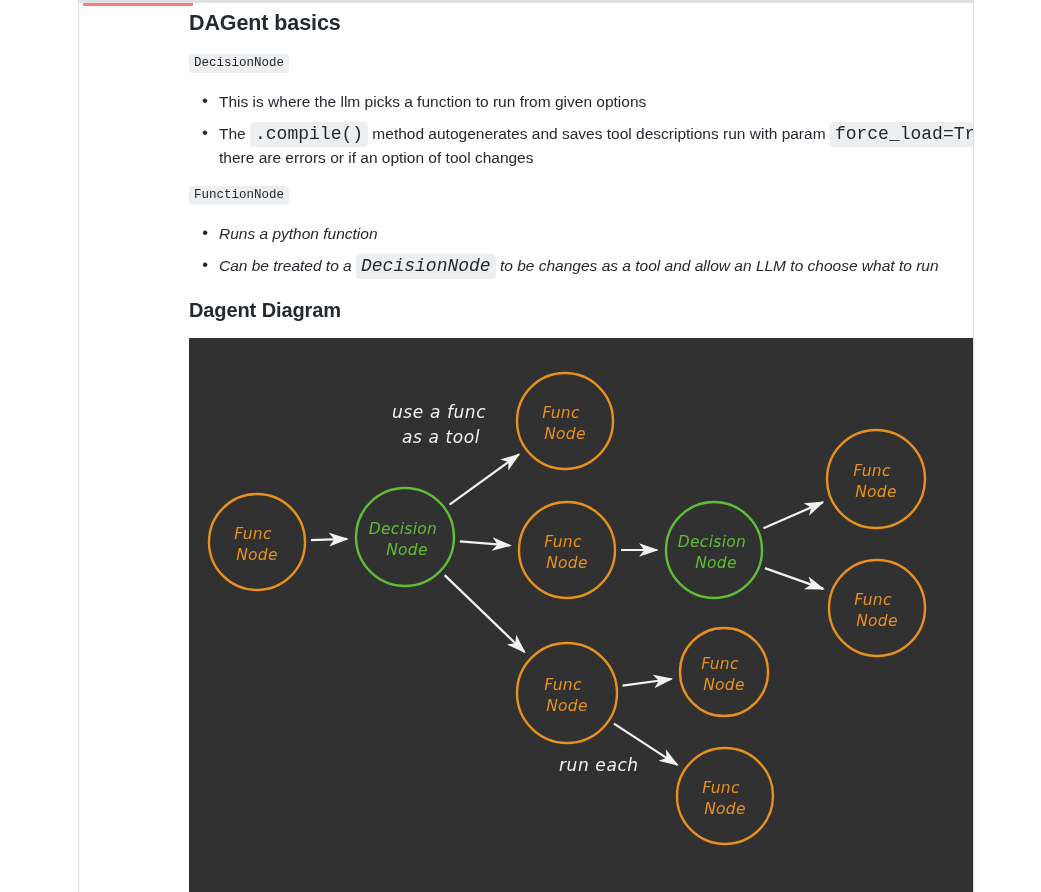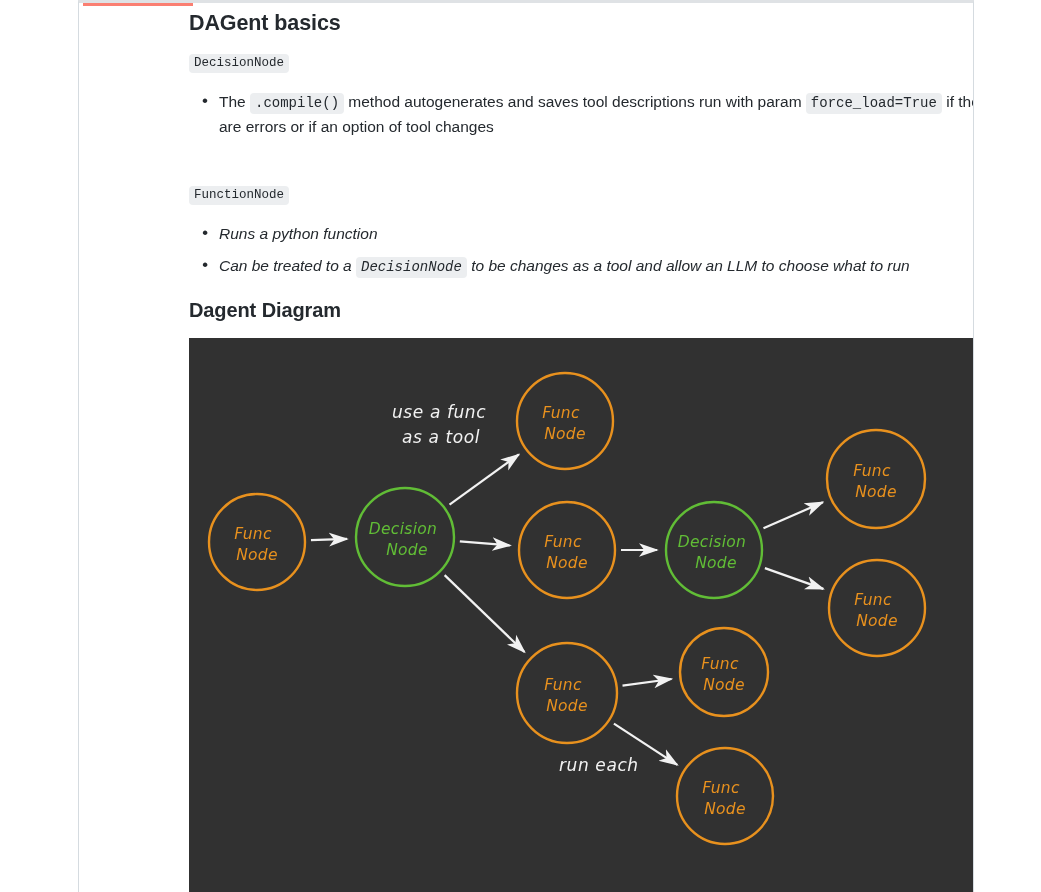--- a/index.html
+++ b/index.html
@@ -65,21 +65,21 @@
     top: 296px;
     letter-spacing: -0.1px;
   }
 
   
   code, .code {
     font-family: "Liberation Mono", "DejaVu Sans Mono", monospace;
     background: #eceef0;
     border-radius: 4px;
     padding: 2px 5px 3px 5px;
-    font-size: 14px;
+    font-size: 18px;
     color: #24292e;
     white-space: nowrap;
   }
 
   .code-block-label {
     position: absolute;
     left: 110px;
   }
   .code-block-label .code { font-size: 12.5px; }
 
@@ -150,20 +150,21 @@
 
     <div class="accent-bar"></div>
 
     <h1 class="page-title">DAGent basics</h1>
 
     <div class="code-block-label" style="top:49px;">
       <span class="code">DecisionNode</span>
     </div>
 
     <ul class="bullets" id="list-0" style="left:110px; top:87px; width:830px;">
+        <li><span>This is where the llm picks a function to run from given options</span></li>
         <li><span>The </span><span class="code">.compile()</span><span> method autogenerates and saves tool descriptions run with param </span><span class="code">force_load=True</span><span> if there are errors or if an option of tool changes</span></li>
       </ul>
 
     <div class="code-block-label" style="top:181px;">
       <span class="code">FunctionNode</span>
     </div>
 
     <ul class="bullets" id="list-1" style="left:110px; top:219px; width:830px;font-style:italic;">
         <li><span>Runs a python function</span></li>
         <li><span>Can be treated to a </span><span class="code">DecisionNode</span><span> to be changes as a tool and allow an LLM to choose what to run</span></li>

